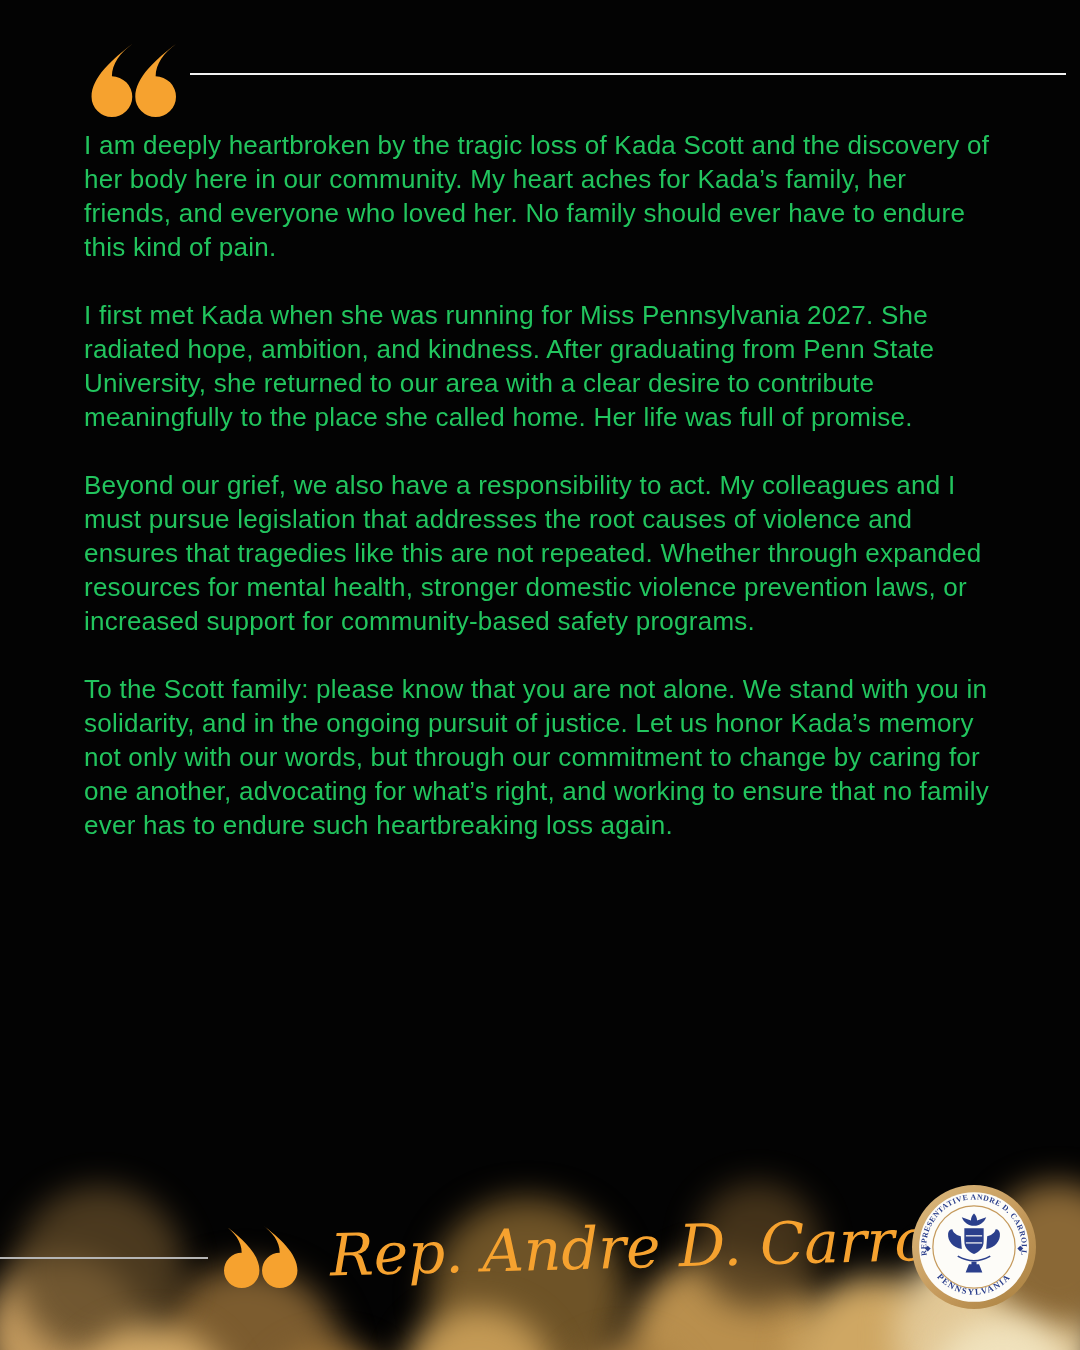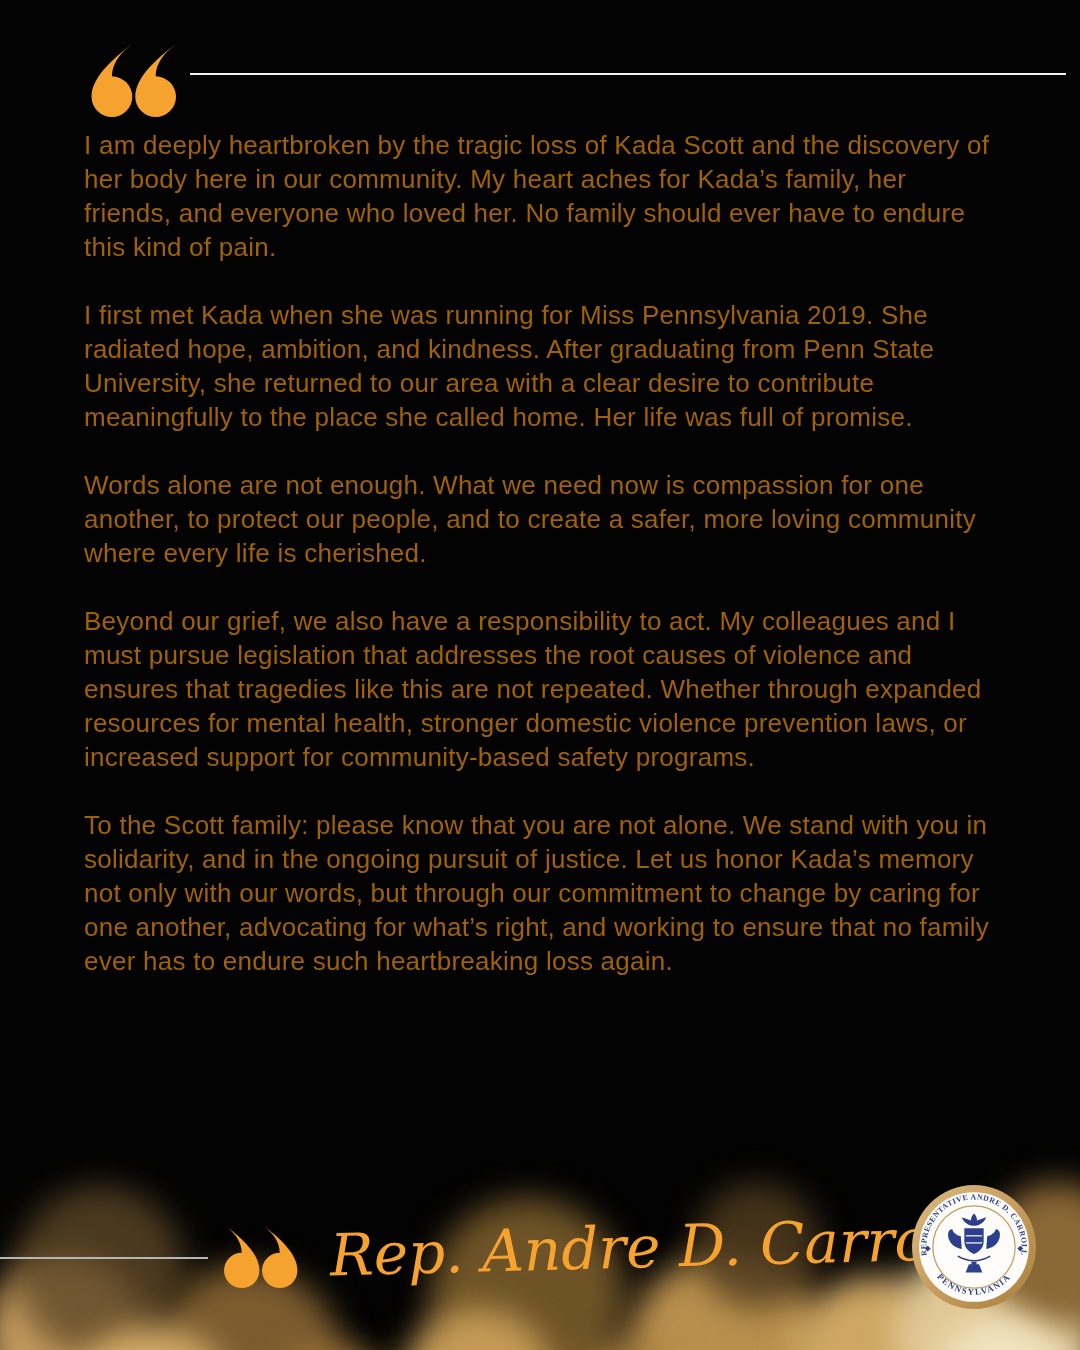--- a/index.html
+++ b/index.html
@@ -10,21 +10,21 @@
   }
 
   
   .top-row { position:absolute; top:38px; left:84px; right:0; height:82px; }
   .open-quote { position:absolute; left:0; top:2px; width:92px; height:78px; }
   .top-line { position:absolute; left:106px; right:14px; top:35px; height:2px; background:#f2f2f2; }
 
   
   .statement {
     position:absolute; top:128px; left:84px; width:916px;
-    color:#a16207; font-size:26px; line-height:34px;
+    color:#22c55e; font-size:26px; line-height:34px;
     letter-spacing:0.25px; font-weight:400;
   }
   .statement p { margin:0 0 34px 0; }
   .statement p:last-child { margin-bottom:12px; }
 
   
   .bokeh { position:absolute; left:0; top:1128px; width:1080px; height:222px; }
   .bokeh .dot { position:absolute; border-radius:50%; filter:blur(16px); }
 
   .bottom-line { position:absolute; left:0; top:1257px; width:208px; height:2px; background:#b5b5b5; }
@@ -51,22 +51,21 @@
       <g fill="#f6a22f">
         <path d="M64,4 C38,24 10,48 10,74 A27,27 0 1 0 37,47 C37,30 48,16 64,4 Z"></path>
         <path transform="translate(58,0)" d="M64,4 C38,24 10,48 10,74 A27,27 0 1 0 37,47 C37,30 48,16 64,4 Z"></path>
       </g>
     </svg>
     <div class="top-line"></div>
   </div>
 
   <main class="statement">
     <p>I am deeply heartbroken by the tragic loss of Kada Scott and the discovery of her body here in our community. My heart aches for Kada’s family, her friends, and everyone who loved her. No family should ever have to endure this kind of pain.</p>
-    <p>I first met Kada when she was running for Miss Pennsylvania 2019. She radiated hope, ambition, and kindness. After graduating from Penn State University, she returned to our area with a clear desire to contribute meaningfully to the place she called home. Her life was full of promise.</p>
-    <p>Words alone are not enough. What we need now is compassion for one another, to protect our people, and to create a safer, more loving community where every life is cherished.</p>
+    <p>I first met Kada when she was running for Miss Pennsylvania 2027. She radiated hope, ambition, and kindness. After graduating from Penn State University, she returned to our area with a clear desire to contribute meaningfully to the place she called home. Her life was full of promise.</p>
     <p>Beyond our grief, we also have a responsibility to act. My colleagues and I must pursue legislation that addresses the root causes of violence and ensures that tragedies like this are not repeated. Whether through expanded resources for mental health, stronger domestic violence prevention laws, or increased support for community-based safety programs.</p>
     <p>To the Scott family: please know that you are not alone. We stand with you in solidarity, and in the ongoing pursuit of justice. Let us honor Kada’s memory not only with our words, but through our commitment to change by caring for one another, advocating for what’s right, and working to ensure that no family ever has to endure such heartbreaking loss again.</p>
   </main>
 
   <div class="bokeh">
     <div class="dot" style="left:-15px;top:128px;width:160px;height:160px;background:#c39a5e;"></div>
     <div class="dot" style="left:148px;top:138px;width:195px;height:195px;background:#7c5c2f;"></div>
     <div class="dot" style="left:15px;top:58px;width:170px;height:170px;background:#5d4726;opacity:.8;"></div>
     <div class="dot" style="left:430px;top:70px;width:195px;height:195px;background:#6e5327;"></div>
     <div class="dot" style="left:400px;top:180px;width:155px;height:155px;background:#c49a55;"></div>

